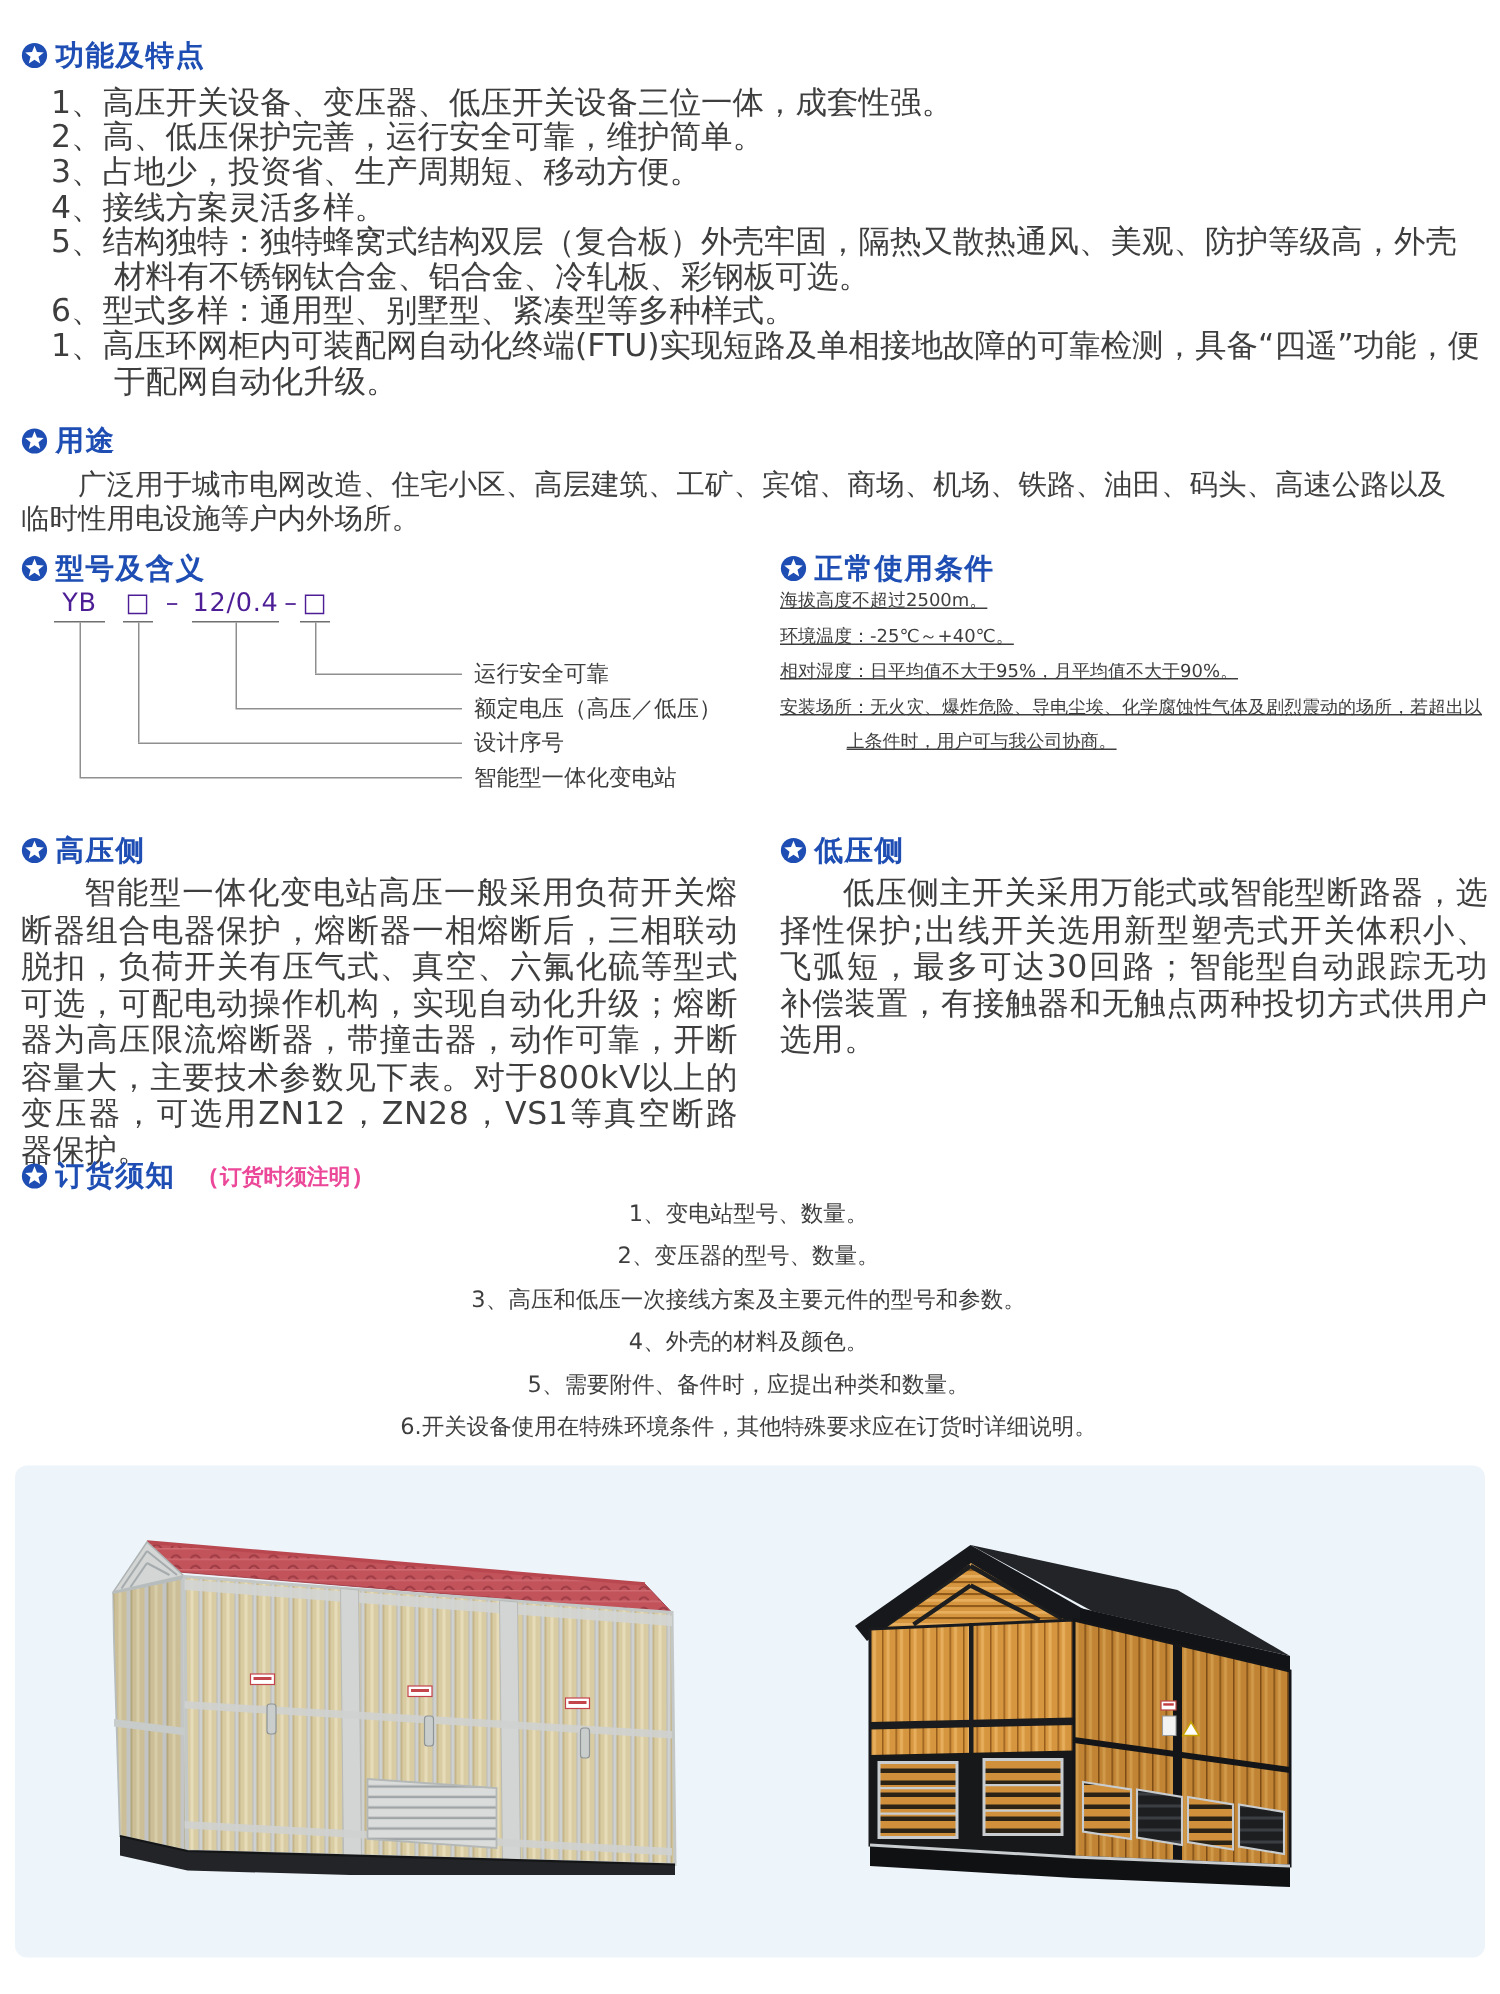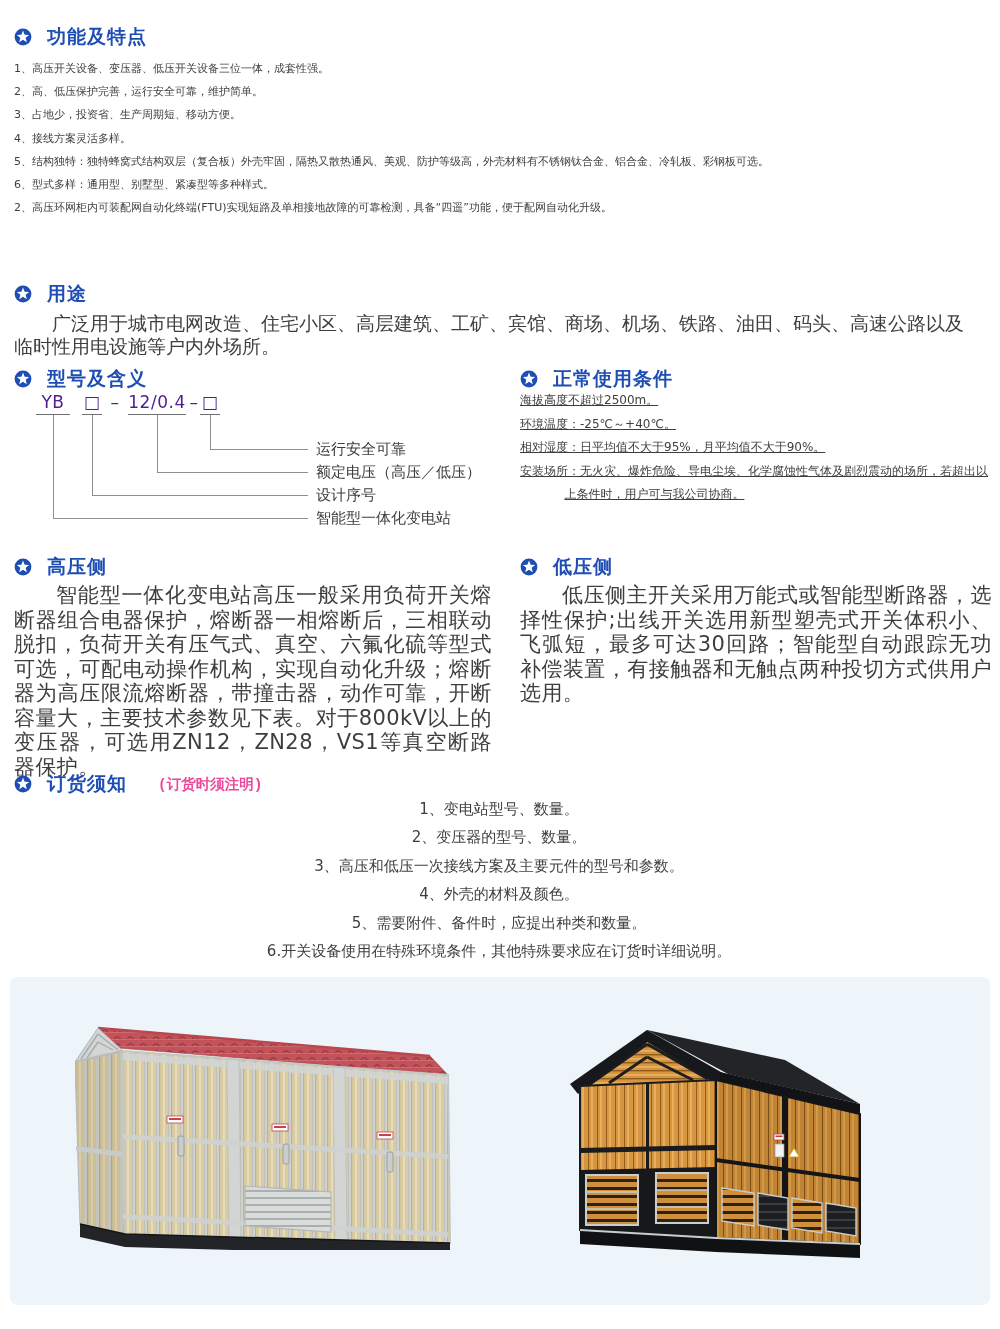--- a/index.html
+++ b/index.html
@@ -3,26 +3,26 @@
 <meta charset="utf-8">
 <style>
   * { margin:0; padding:0; box-sizing:border-box; }
   html,body { background:#ffffff; }
   body {
     width:1000px; height:1329px; position:relative; overflow:hidden;
     font-family:"DejaVu Sans","Liberation Sans",sans-serif;
     color:#3e3e3e;
   }
   .abs { position:absolute; }
-  .sec-h { position:absolute; display:flex; align-items:center; gap:15px; }
+  .sec-h { position:absolute; display:flex; align-items:center; gap:5px; }
   .sec-h .star-svg { width:18px; height:18px; flex:0 0 auto; }
   .sec-title { color:#1e4eb3; font-weight:bold; font-size:19px; letter-spacing:1px; white-space:nowrap; }
   .sec-sub { color:#ec4899; font-weight:bold; font-size:14.5px; margin-left:16px; white-space:nowrap;font-family:Liberation Mono, monospace; }
   .feat-list { position:absolute; left:14px; top:57px; width:975px; }
-  .feat-list .li { line-height:23.2px; padding-left:2em; text-indent:-2em; font-size:11px; }
+  .feat-list .li { line-height:23.2px; padding-left:2em; text-indent:-2em; font-size:21px;margin-left:20px; }
   .usage-p { position:absolute; left:14px; top:312px; width:962px; font-size:19px; line-height:23px; text-indent:2em; }
   .cond-list { position:absolute; left:520px; top:389px; width:472px; }
   .cond-list .li { font-size:12px; line-height:23.5px;text-decoration:underline; }
   .cond-list .li.hang { padding-left:3.7em; text-indent:-3.7em; }
   .para { position:absolute; font-size:21px; line-height:24.5px; text-align:justify; text-indent:2em; letter-spacing:0.4px; }
   .order-list { position:absolute; left:14px; top:795px; width:970px; }
   .order-list .li { font-size:15px; line-height:28.4px;text-align:center; }
   
   .model { position:absolute; left:36px; top:392px; width:470px; height:140px; }
   .m-part { position:absolute; top:0; height:23px; text-align:center; font-size:17px; color:#4c1d95; letter-spacing:0.5px; }
@@ -46,21 +46,21 @@
     </svg>
     <span class="sec-title">功能及特点</span>
   </div>
   <div class="feat-list">
     <div class="li">1、高压开关设备、变压器、低压开关设备三位一体，成套性强。</div>
     <div class="li">2、高、低压保护完善，运行安全可靠，维护简单。</div>
     <div class="li">3、占地少，投资省、生产周期短、移动方便。</div>
     <div class="li">4、接线方案灵活多样。</div>
     <div class="li">5、结构独特：独特蜂窝式结构双层（复合板）外壳牢固，隔热又散热通风、美观、防护等级高，外壳材料有不锈钢钛合金、铝合金、冷轧板、彩钢板可选。</div>
     <div class="li">6、型式多样：通用型、别墅型、紧凑型等多种样式。</div>
-    <div class="li">2、高压环网柜内可装配网自动化终端(FTU)实现短路及单相接地故障的可靠检测，具备“四遥”功能，便于配网自动化升级。</div>
+    <div class="li">1、高压环网柜内可装配网自动化终端(FTU)实现短路及单相接地故障的可靠检测，具备“四遥”功能，便于配网自动化升级。</div>
   </div>
 
   <div class="sec-h" style="left:14px;top:281px">
     <svg class="star-svg" viewBox="0 0 18 18">
       <circle cx="9" cy="9" r="8.4" fill="#1e4eb3"></circle>
       <polygon fill="#ffffff" points="9,2.5 10.65,6.74 15.18,7.0 11.66,9.87 12.82,14.26 9,11.8 5.18,14.26 6.34,9.87 2.82,7.0 7.35,6.74"></polygon>
     </svg>
     <span class="sec-title">用途</span>
   </div>
   <p class="usage-p">广泛用于城市电网改造、住宅小区、高层建筑、工矿、宾馆、商场、机场、铁路、油田、码头、高速公路以及临时性用电设施等户内外场所。</p>

